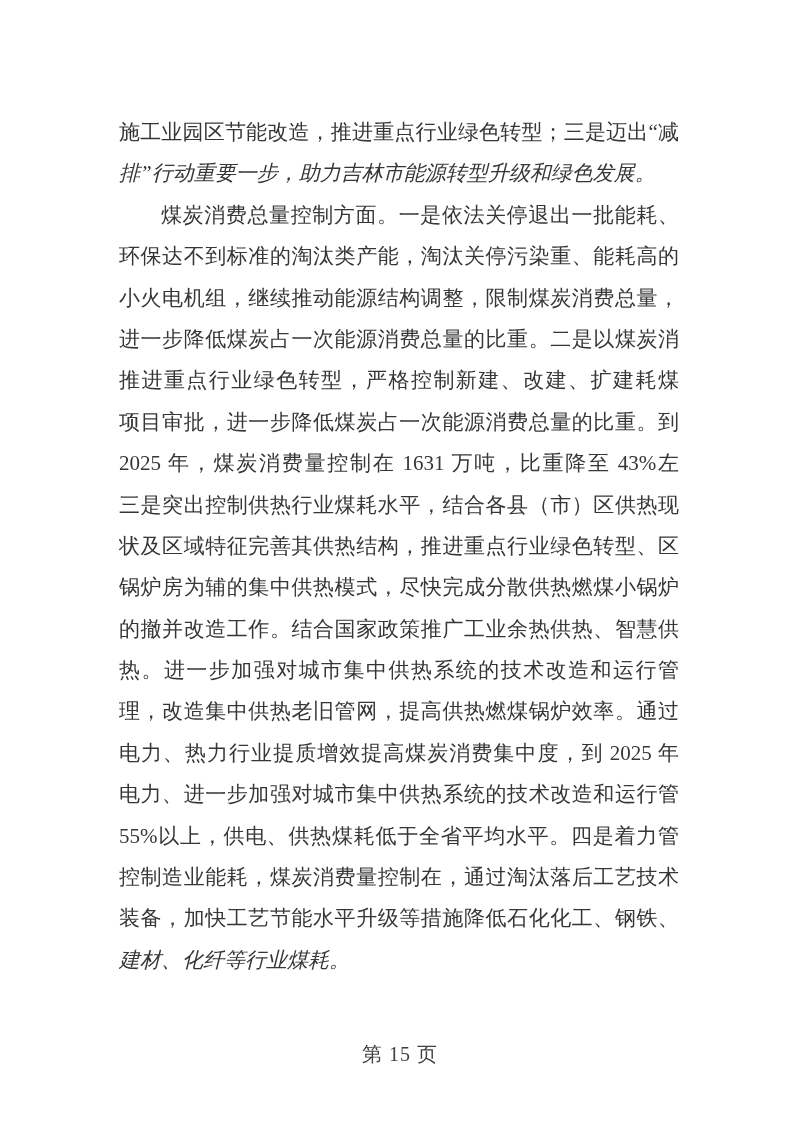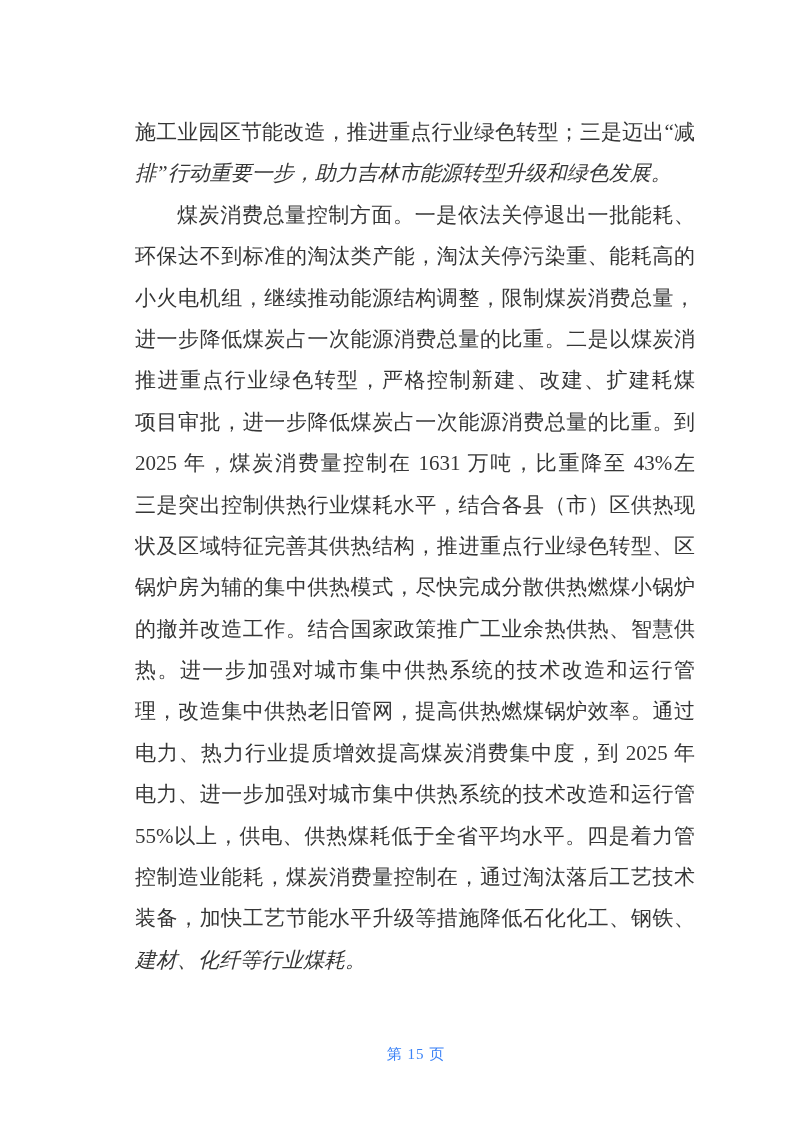--- a/index.html
+++ b/index.html
@@ -11,21 +11,20 @@
     width: 800px;
     height: 1131px;
     position: relative;
     overflow: hidden;
     font-family: "Liberation Serif", "DejaVu Serif", serif;
   }
   .page {
     position: absolute;
     inset: 0;
     background: #ffffff;
-    margin-left: 16px;
   }
   .text-block {
     position: absolute;
     left: 119px;
     top: 112px;
     width: 560px;
   }
   .line {
     font-size: 21px;
     height: 41.4px;
@@ -44,23 +43,23 @@
     font-style: italic;
   }
   .footer {
     position: absolute;
     top: 1042px;
     left: 0;
     width: 800px;
     text-align: center;
   }
   .page-number {
-    font-size: 15px;
+    font-size: 20px;
     line-height: 24px;
-    color: #3b82f6;
+    color: #404040;
     letter-spacing: 1px;
   }
 </style>
 </head>
 <body>
 
 <div class="page">
   <div class="text-block" id="text-block">
       <div class="line">施工业园区节能改造，推进重点行业绿色转型；三是迈出“减</div>
       <div class="line para-end">排”行动重要一步，助力吉林市能源转型升级和绿色发展。</div>

